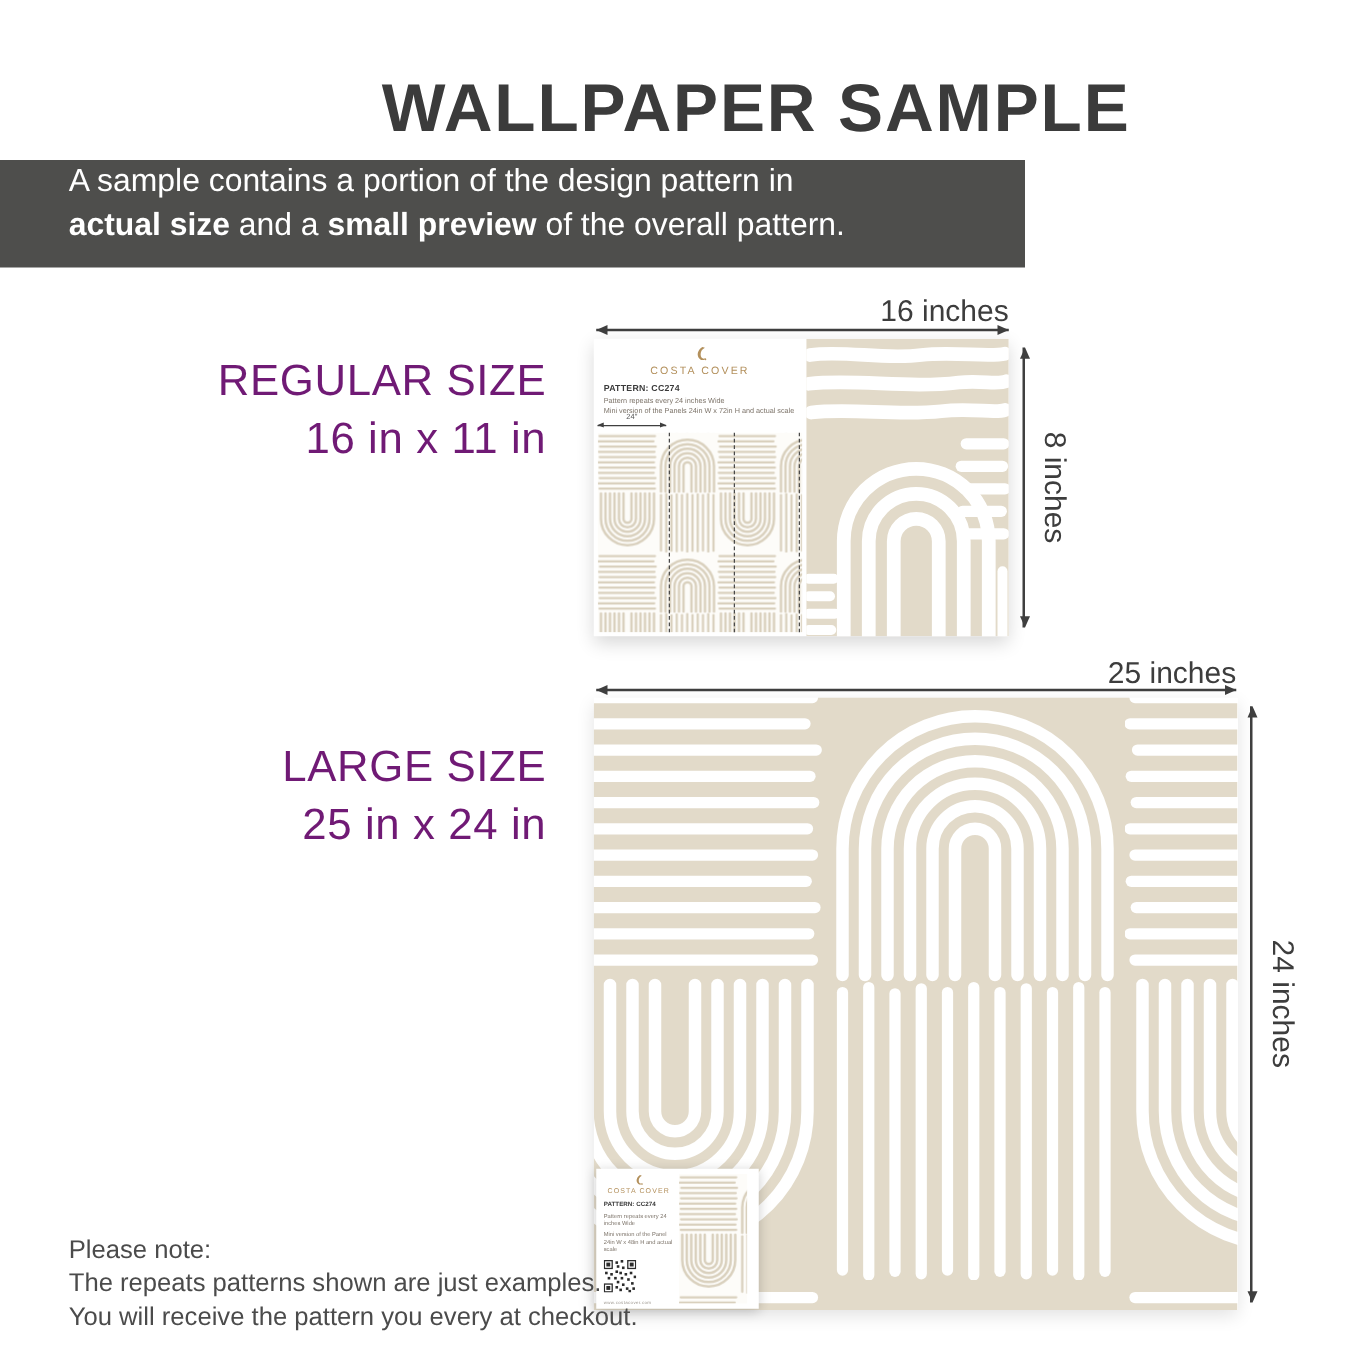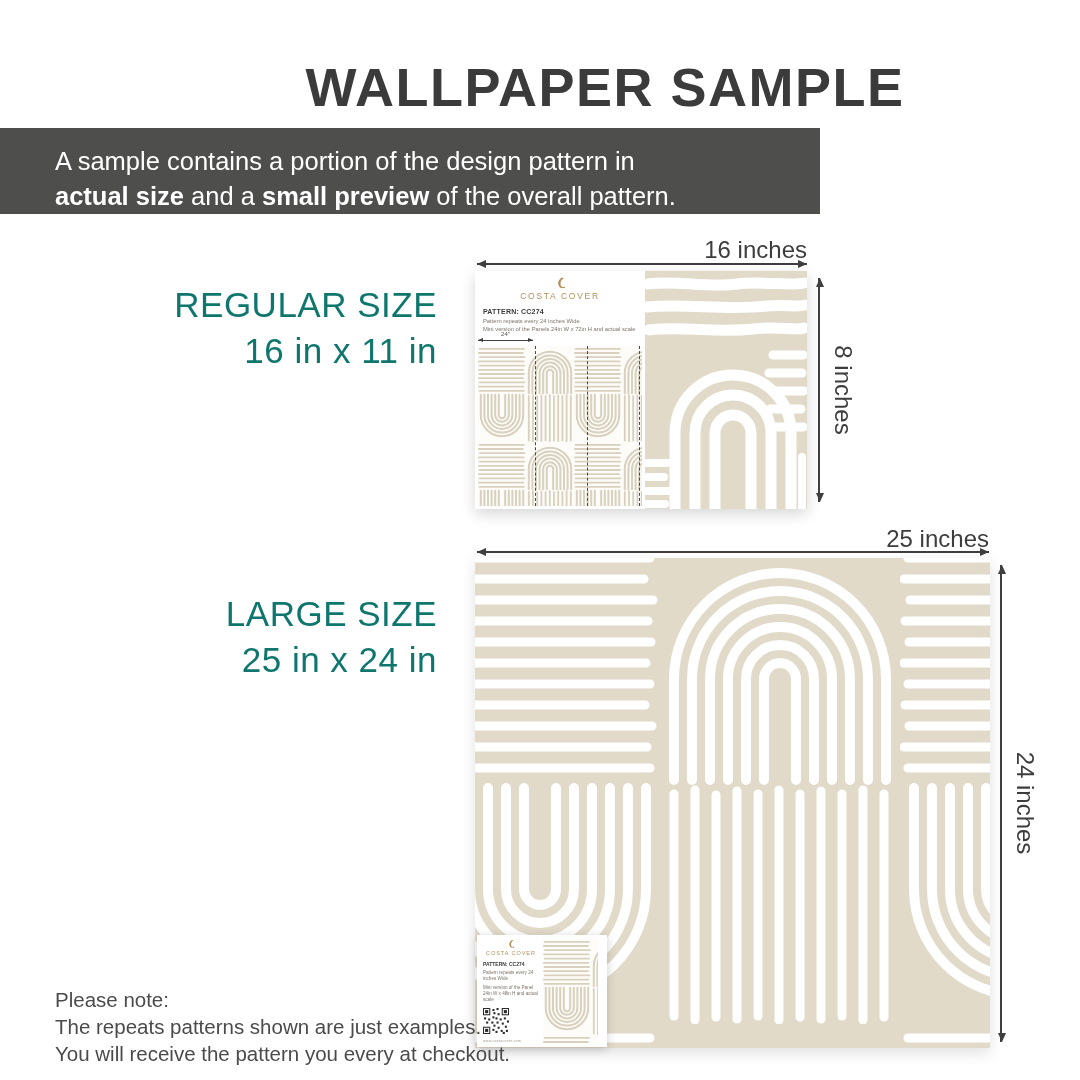--- a/index.html
+++ b/index.html
@@ -12,30 +12,30 @@
 
   
   .title {
     position:absolute; left:130px; right:0; top:56px; text-align:center;
     font-size:54px; font-weight:700; letter-spacing:1.5px; color:#3b3b3b;
   }
 
   
   .banner {
     position:absolute; left:0; top:128px; width:820px; height:86px;
-    background:#4e4e4c; display:flex; align-items:flex-end;
+    background:#4e4e4c; display:flex; align-items:flex-start;
   }
   .banner-text {
     margin-left:55px; width:640px; font-size:25.5px; line-height:35px; color:#ffffff;
     font-weight:400;
   }
   .banner-text .b { font-weight:700; }
 
   
-  .size-heading { position:absolute; right:643px; text-align:right; font-size:35px; line-height:46px; letter-spacing:0.5px; color:#0f766e; white-space:nowrap; }
+  .size-heading { position:absolute; right:643px; text-align:right; font-size:35px; line-height:46px; letter-spacing:0.5px; color:#701a75; white-space:nowrap; }
   .size-heading.reg { top:282px; }
   .size-heading.lg  { top:591px; }
 
   
   .dim-label { position:absolute; text-align:right; font-size:24px; color:#3d3d3d; }
   .reg-w { left:477px; width:330px; top:236px; }
   .lg-w  { left:477px; width:512px; top:525px; }
   .vlabel { position:absolute; white-space:nowrap; font-size:24px; color:#3d3d3d;
             transform:translate(-50%,-50%) rotate(90deg); }
   .reg-h-label { left:843px; top:390px; }

